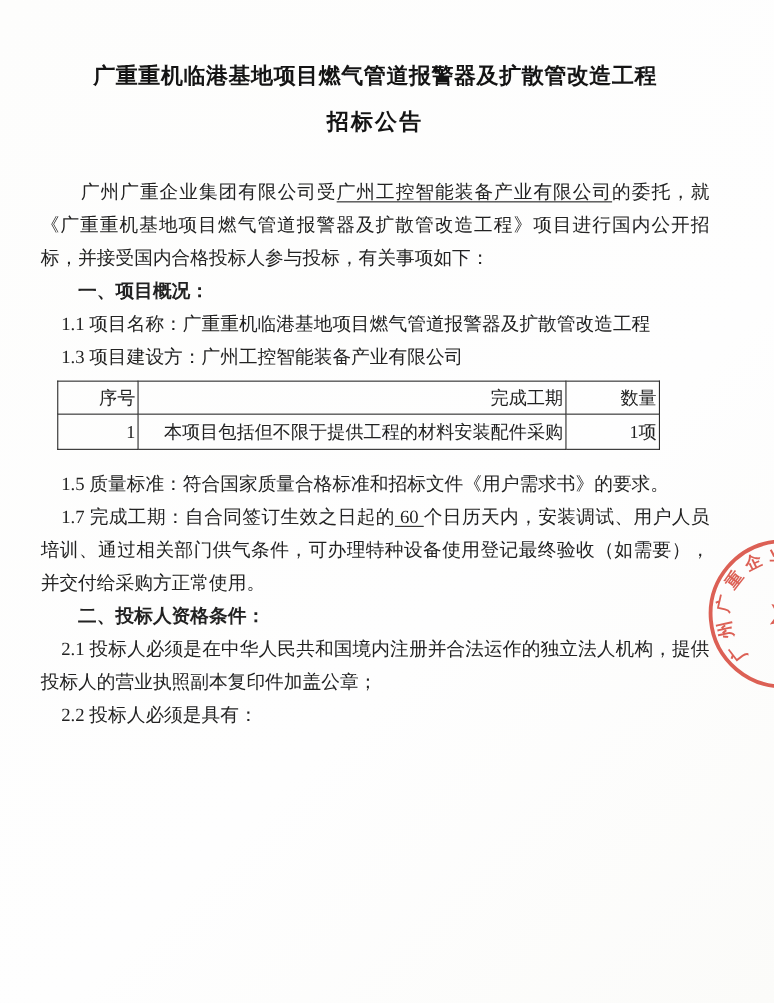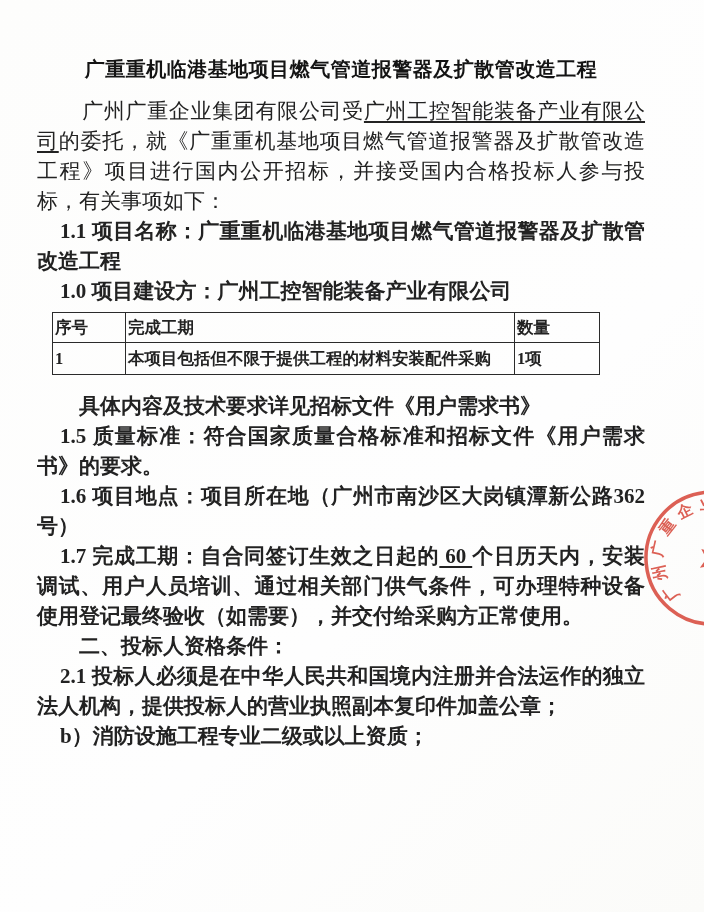--- a/index.html
+++ b/index.html
@@ -22,40 +22,40 @@
     font-weight: 700;
     font-size: 20px;
     line-height: 30px;
     color: #141414;
     font-family: "Liberation Sans", sans-serif;
   }
   .title { margin-bottom: 12px; letter-spacing: 0.5px; }
   .subtitle { margin-bottom: 34px; letter-spacing: 2px; }
   p.para {
     margin: 0;
-    font-size: 21px;
+    font-size: 17px;
     line-height: 30px;
     text-align: justify;
     color: #222;
   }
   .ind-para { text-indent: 2.15em; }
   .ind-head { text-indent: 2em; font-weight: 700; color: #151515; }
-  .ind-item { text-indent: 1.1em; font-weight: bold; }
+  .ind-item { text-indent: 1.1em; }
   .u { text-decoration: underline; text-underline-offset: 3px; }
   table.spec {
     border-collapse: collapse;
     width: 547px;
     margin: 6px 20px 16px 15px;
     table-layout: fixed;
   }
   table.spec th, table.spec td {
     border: 1.8px solid #2b2b2b;
-    font-weight: 700;
+    font-weight: 400;
     font-size: 16.5px;
-    text-align: left;
+    text-align: right;
     vertical-align: middle;
     padding: 0 2px;
     color: #222;
   }
   table.spec th { height: 29px; }
   table.spec td { height: 31px; }
   .col-no { width: 73px; }
   .col-name { width: 389px; }
   .col-qty { width: 85px; }
   .stamp {
@@ -71,25 +71,27 @@
     letter-spacing: 6px;
     font-family: "Liberation Sans", sans-serif;
   }
 </style>
 </head>
 <body>
 
 <div class="page">
 
   <div class="title">广重重机临港基地项目燃气管道报警器及扩散管改造工程</div>
+  <div class="subtitle">招标公告</div>
 
   <p class="para ind-para"><span>广州广重企业集团有限公司受</span><span class="u">广州工控智能装备产业有限公司</span><span>的委托，就《广重重机基地项目燃气管道报警器及扩散管改造工程》项目进行国内公开招标，并接受国内合格投标人参与投标，有关事项如下：</span></p>
 
+  <p class="para ind-head">一、项目概况：</p>
   <p class="para ind-item">1.1 项目名称：广重重机临港基地项目燃气管道报警器及扩散管改造工程</p>
-  <p class="para ind-item">1.0 项目建设方：广州工控智能装备产业有限公司</p>
+  <p class="para ind-item">1.3 项目建设方：广州工控智能装备产业有限公司</p>
 
   <table class="spec">
     <colgroup>
         <col class="col-no">
         <col class="col-name">
         <col class="col-qty">
       </colgroup>
     <thead>
       <tr>
         <th>序号</th>
@@ -99,29 +101,27 @@
     </thead>
     <tbody>
       <tr>
         <td>1</td>
         <td>本项目包括但不限于提供工程的材料安装配件采购</td>
         <td>1项</td>
       </tr>
     </tbody>
   </table>
 
-  <p class="para ind-head">具体内容及技术要求详见招标文件《用户需求书》</p>
   <p class="para ind-item">1.5 质量标准：符合国家质量合格标准和招标文件《用户需求书》的要求。</p>
-  <p class="para ind-item">1.6 项目地点：项目所在地（广州市南沙区大岗镇潭新公路362号）</p>
 
   <p class="para ind-item"><span>1.7 完成工期：自合同签订生效之日起的</span><span class="u"> 60 </span><span>个日历天内，安装调试、用户人员培训、通过相关部门供气条件，可办理特种设备使用登记最终验收（如需要），并交付给采购方正常使用。</span></p>
 
   <p class="para ind-head">二、投标人资格条件：</p>
   <p class="para ind-item">2.1 投标人必须是在中华人民共和国境内注册并合法运作的独立法人机构，提供投标人的营业执照副本复印件加盖公章；</p>
-  <p class="para ind-item">b）消防设施工程专业二级或以上资质；</p>
+  <p class="para ind-item">2.2 投标人必须是具有：</p>
 
   <svg class="stamp" width="164" height="164" viewBox="0 0 164 164" aria-hidden="true">
     <g transform="rotate(-50 82 82)">
       <circle class="ring" cx="82" cy="82" r="66"></circle>
       <defs>
         <path id="stamp-arc" d="M 33 82 A 49 49 0 1 1 106.5 124.4" fill="none"></path>
       </defs>
       <text>
         <textPath href="#stamp-arc">广州广重企业集团有限公司</textPath>
       </text>

